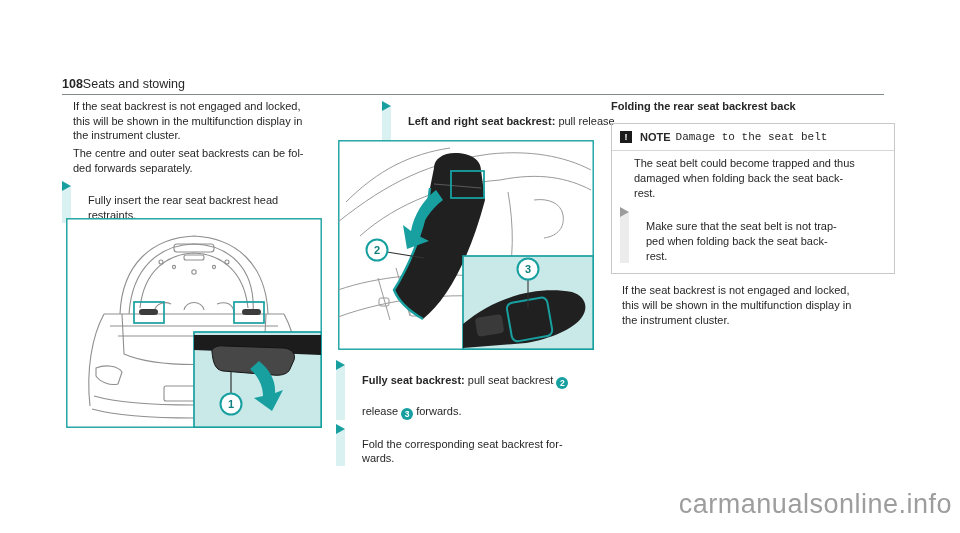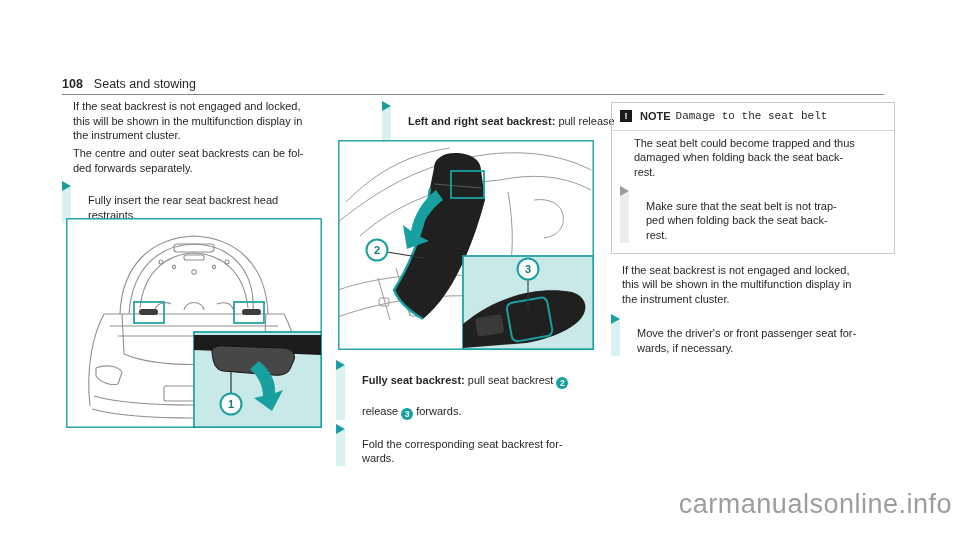--- a/index.html
+++ b/index.html
@@ -2,21 +2,21 @@
 <html><head>
 <meta charset="utf-8">
 <style>
   html,body{margin:0;padding:0;}
   body{
     width:960px;height:533px;position:relative;background:#ffffff;
     font-family:"Liberation Sans",sans-serif;color:#272727;overflow:hidden;
   }
   .abs{position:absolute;}
   .pg-num{font-weight:bold;font-size:12.5px;}
-  .pg-section{font-size:12.5px;margin-left:11px;}
+  .pg-section{font-size:12.5px;}
   .rule{position:absolute;left:62px;top:94px;width:822px;height:1px;background:#7f8a8a;}
   .col{position:absolute;font-size:11px;line-height:14.7px;}
   p.para{margin:0 0 3px 11px;white-space:pre-line;}
   .bullet{position:relative;padding-left:26px;margin:0 0 2px 0;white-space:pre-line;}
   .bullet::before{content:"";position:absolute;left:0;top:7px;bottom:0px;width:9px;background:#d9f1f1;}
   .bullet::after{content:"";position:absolute;left:0;top:2px;width:0;height:0;
     border-left:9px solid #18a0a0;border-top:5px solid transparent;border-bottom:5px solid transparent;}
   .bullet.gray::before{background:#ececec;}
   .bullet.gray::after{border-left-color:#9c9c9c;}
   .b{font-weight:bold;}
@@ -155,39 +155,36 @@
     <span></span><span class="b">Fully seat backrest:</span><span> pull seat backrest </span><span class="circ-num">2</span><br>
     <span>release </span><span class="circ-num">3</span><span> forwards.</span>
   </div>
   <div class="bullet">
     <span></span><span>Fold the corresponding seat backrest for-
 wards.</span>
   </div>
 </div>
 
 <div class="col" style="left:611px;top:99px;width:284px;">
+  <p class="heading">Folding the rear seat backrest back</p>
   <div class="note-box">
     <div class="note-head">
       <span class="note-icon">!</span>
       <span class="note-title-label">NOTE</span>
       <span class="note-title-text">Damage to the seat belt</span>
     </div>
     <div class="note-body">
       <p>The seat belt could become trapped and thus
 damaged when folding back the seat back-
 rest.</p>
       <div class="bullet gray">
         <span></span><span>Make sure that the seat belt is not trap-
 ped when folding back the seat back-
 rest.</span>
       </div>
     </div>
   </div>
   <p class="para">If the seat backrest is not engaged and locked,
 this will be shown in the multifunction display in
 the instrument cluster.</p>
-  <div class="bullet" style="margin-top:5px;">
-    <span></span><span>Move the driver's or front passenger seat for-
-wards, if necessary.</span>
-  </div>
 </div>
 
 <div class="watermark">carmanualsonline.info</div>
 
 </body></html>

